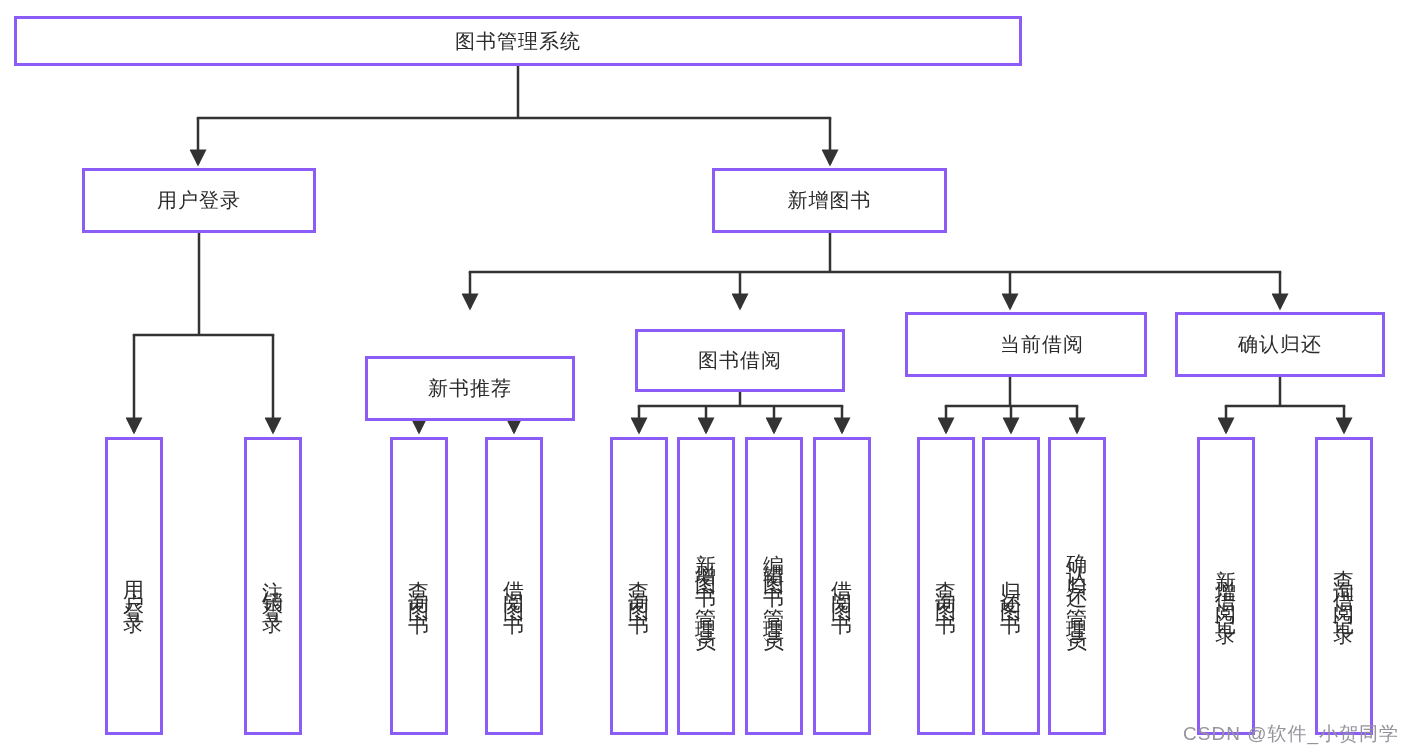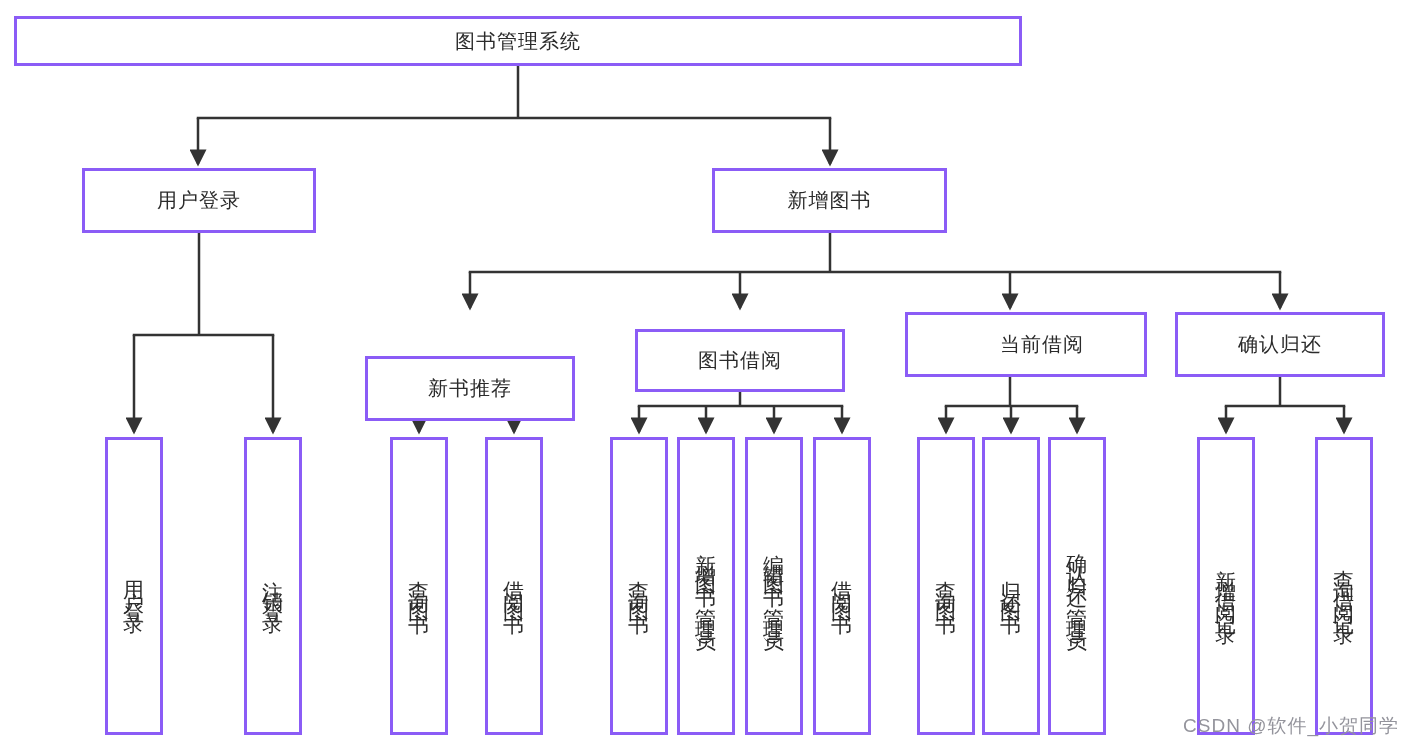--- a/index.html
+++ b/index.html
@@ -29,21 +29,21 @@
     writing-mode: vertical-rl;
     text-orientation: mixed;
     font-size: 21px;
     letter-spacing: 11px;
     line-height: 1.0;
     padding: 8px 0;
   }
   .watermark {
     position: absolute;
     right: 6px;
-    bottom: 8px;
+    bottom: 0;
     font-size: 19px;
     letter-spacing: 1px;
     color: #94949c;
     z-index: 5;
     white-space: nowrap;
   }
 </style>
 </head>
 <body>
 

